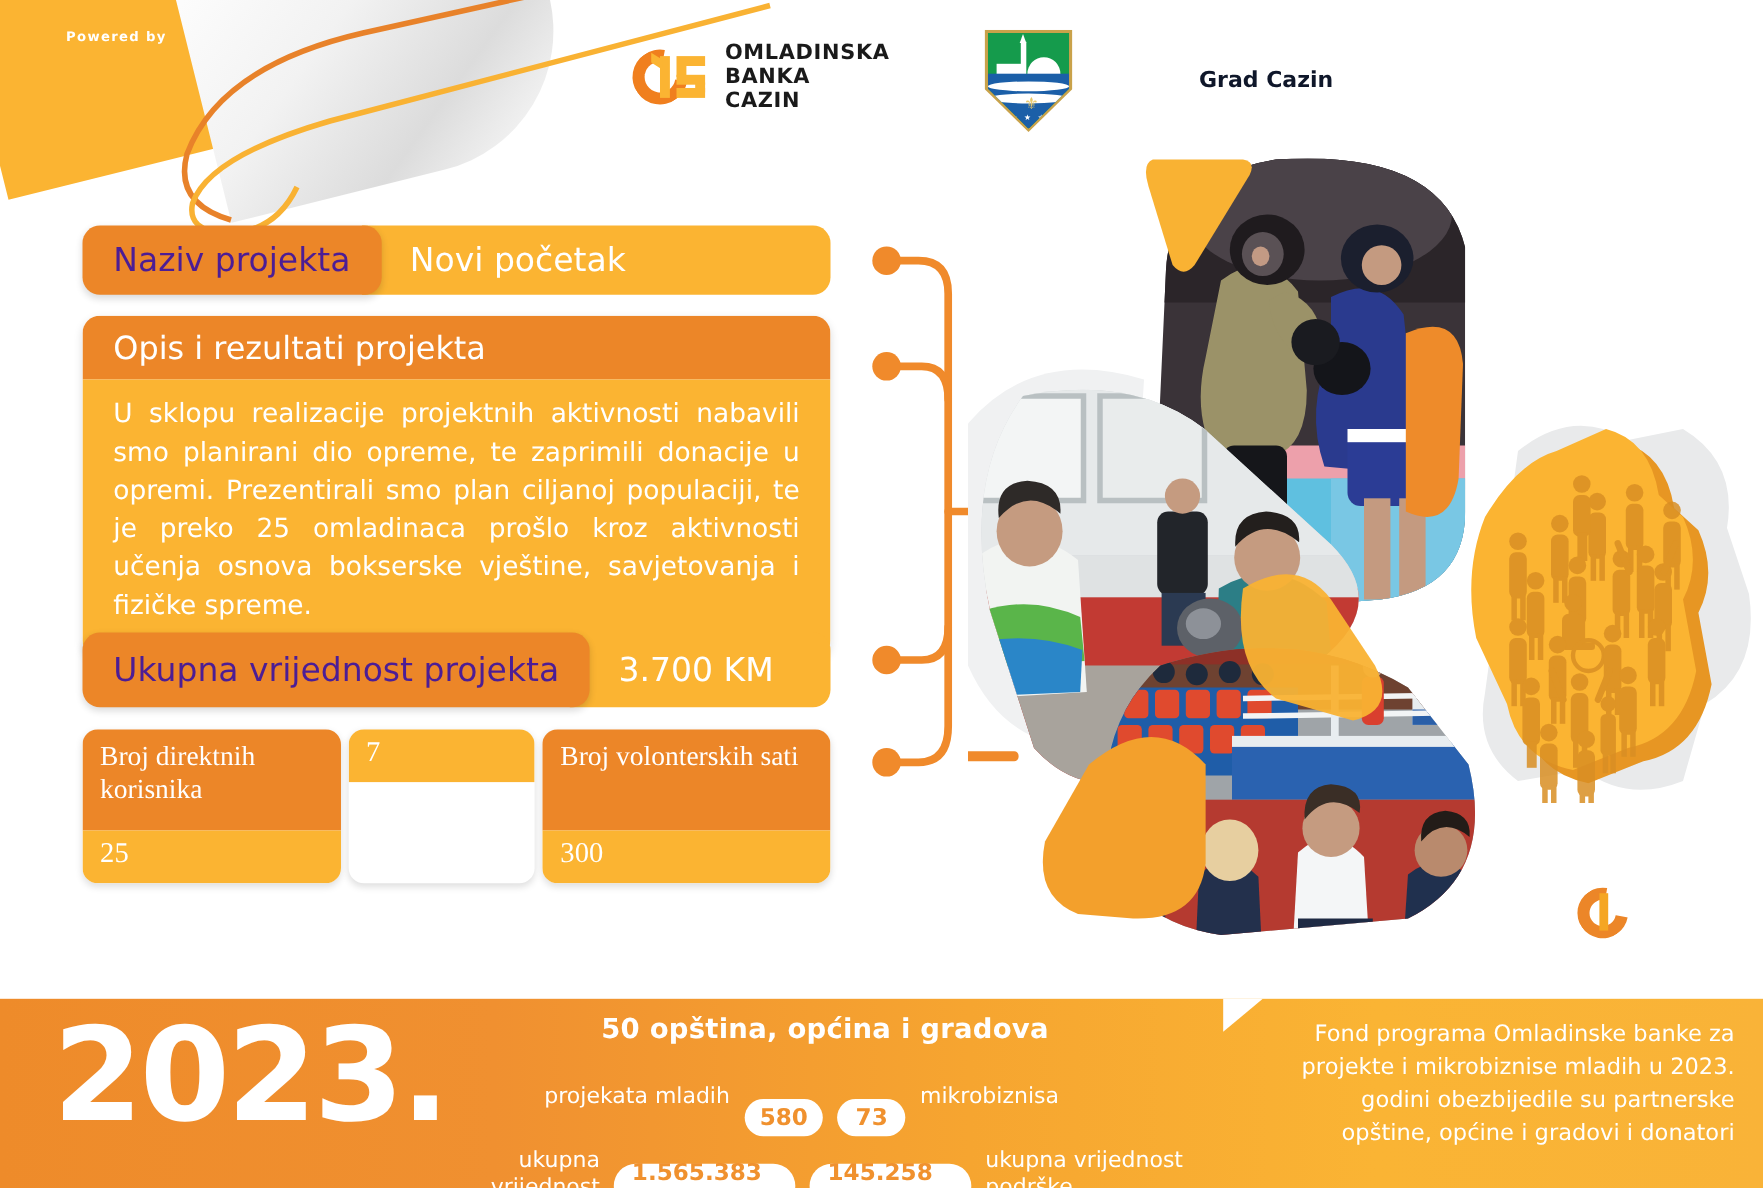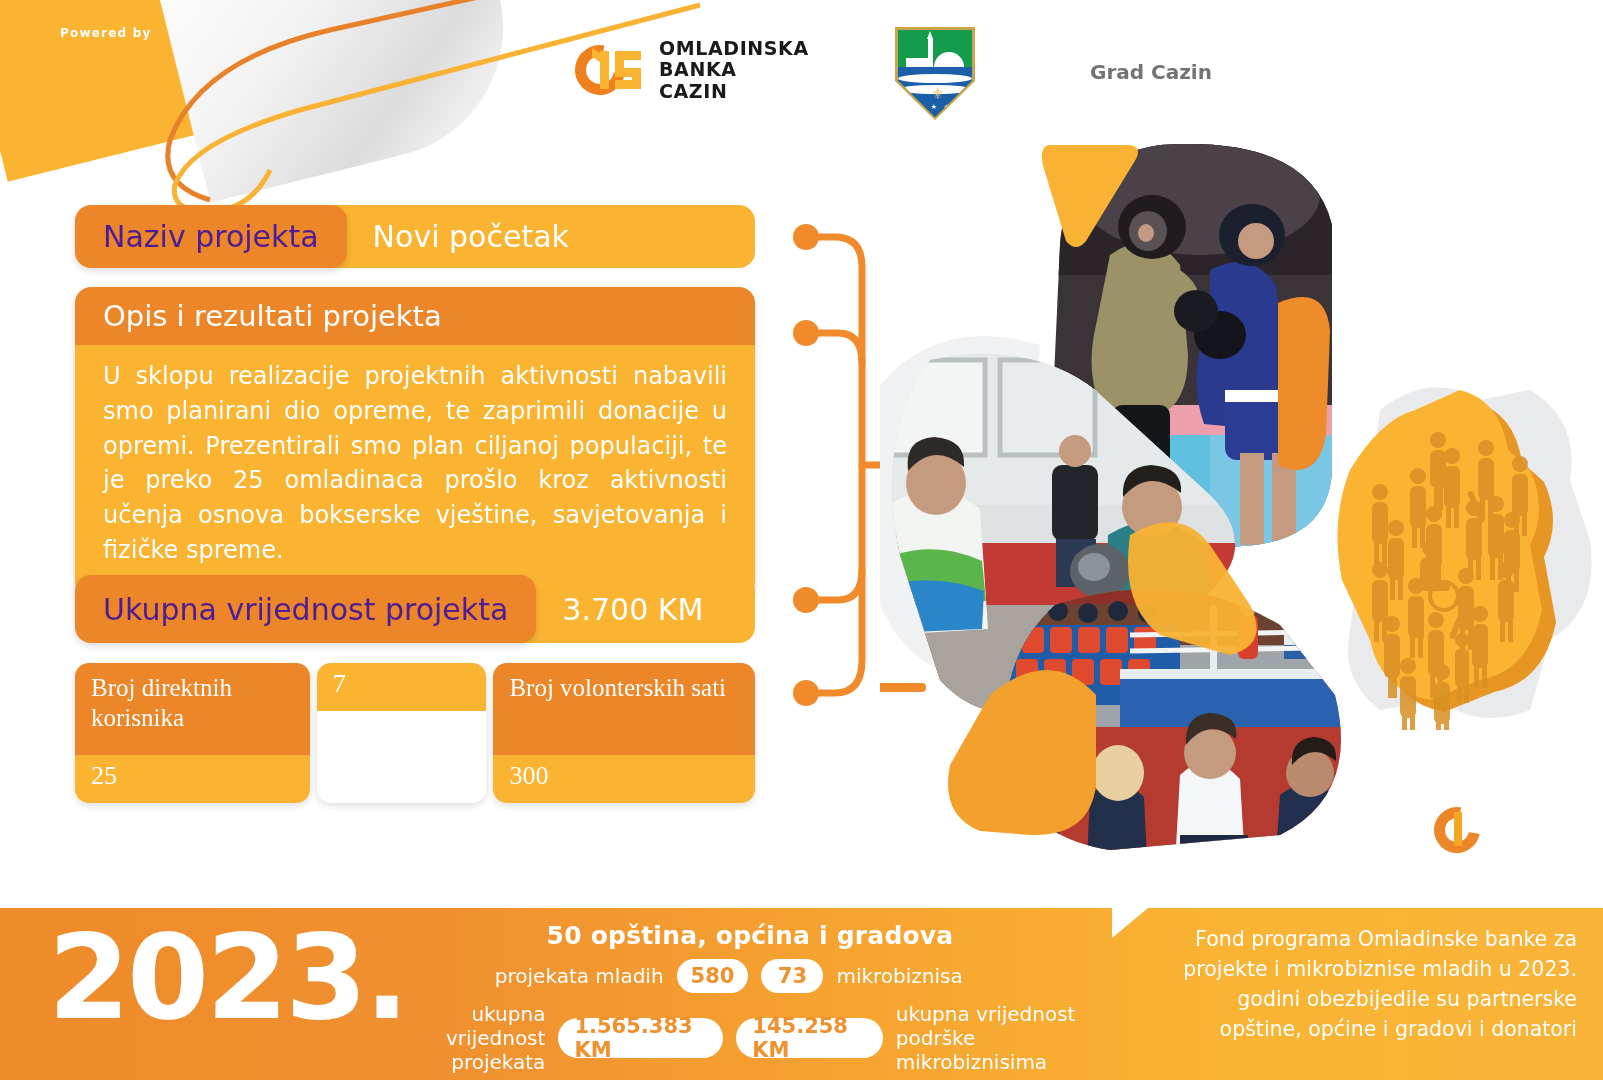--- a/index.html
+++ b/index.html
@@ -135,21 +135,21 @@
   }
   .coa-lily {
     position:absolute; left:33px; bottom:14px;
     color:#E8C86A; font-size:15px;
   }
   .coa-stars { position:absolute; left:0; bottom:6px; width:74px; text-align:center;
     color:#ffffff; font-size:7px; letter-spacing:2px; }
 
   .grad-cazin {
     left:1090px; top:60px;
-    font-size:20px; font-weight:bold; color:#737373;text-align:right;
+    font-size:20px; font-weight:bold; color:#0f172a;text-align:right;
   }
 
   .lonac {
     left:1310px; top:35px;
     font-size:62px; font-weight:bold; color:#6D3A93;
     letter-spacing:-3px; line-height:1;
   }
   .lonac .dot-a { position:absolute; left:47px; top:36px; width:7px; height:7px;
     border:2px solid #ffffff; border-radius:50%; }
   .lonac .dot-b { position:absolute; left:71px; top:56px; width:7px; height:7px;
@@ -276,21 +276,21 @@
     text-align:center; font-size:25px; font-weight:bold; margin-top:6px;
     letter-spacing:.2px;
   }
   .srow { display:flex; align-items:center; justify-content:center; gap:13px; margin-top:9px; }
   .srow .txt { font-size:20px; font-weight:400; line-height:1.2; }
   .pill {
     background:#ffffff; color:#F0912E;
     border-radius:22px; font-weight:bold;
     display:flex; align-items:center; justify-content:center;
   }
-  .pill.sm { height:34px; min-width:62px; font-size:21px; padding:0 14px; }
+  .pill.sm { height:34px; min-width:62px; font-size:21px; padding:0 14px;margin-top:40px; }
   .pill.lg { height:40px; min-width:118px; font-size:21px; padding:0 16px; }
   .r2-l { width:178px; text-align:right; }
   .r2-r { width:250px; text-align:left; }
 
   #fond-text {
     right:26px; top:925px; width:420px;
     color:#ffffff; font-size:20.5px; line-height:1.46;
     text-align:right; font-weight:400;
   }
 </style>

